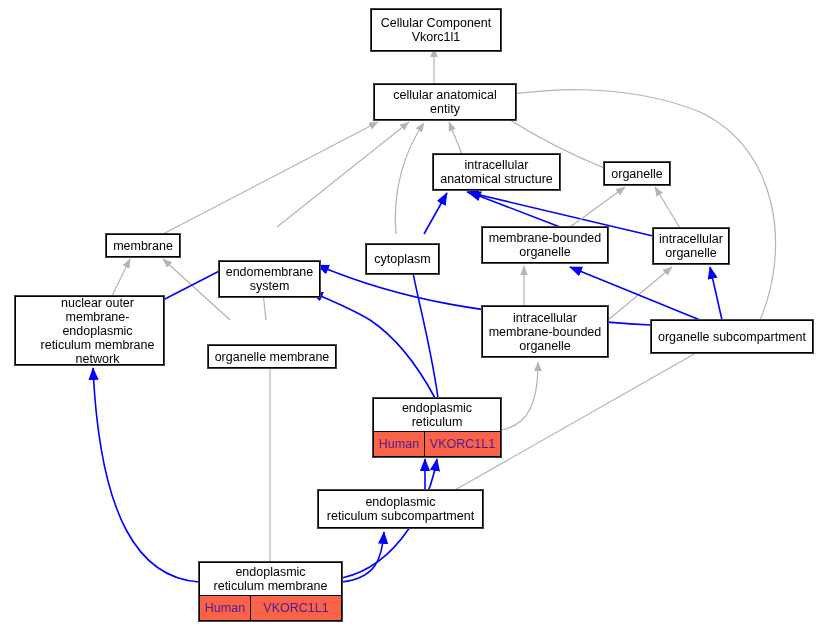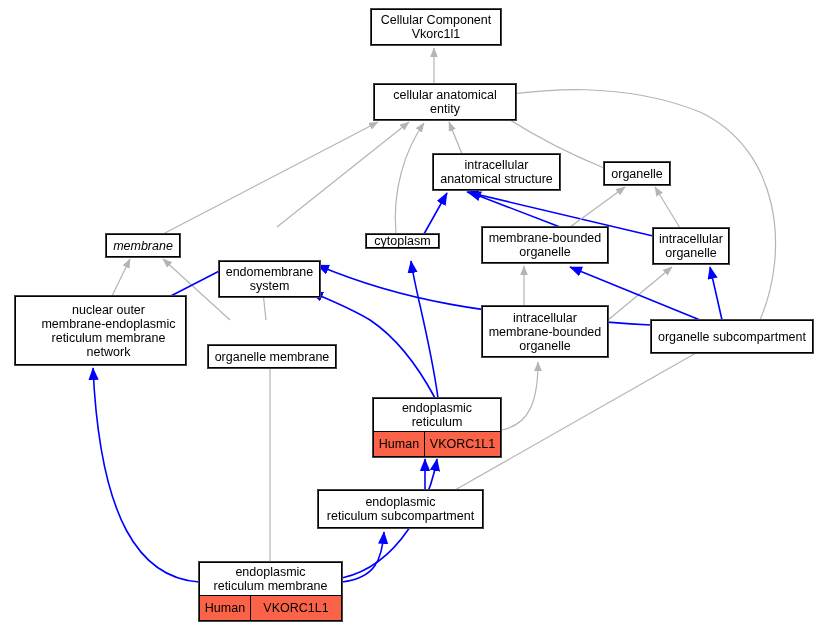--- a/index.html
+++ b/index.html
@@ -6,21 +6,21 @@
   body{width:832px;height:632px;overflow:hidden;font-family:"Liberation Sans",sans-serif;}
   #stage{position:relative;width:832px;height:632px;background:#fff;}
   svg#edges{position:absolute;left:0;top:0;width:832px;height:632px;}
   .node{position:absolute;box-sizing:border-box;background:#ffffff;border:1px solid #000;
         display:flex;flex-direction:column;align-items:stretch;justify-content:center;}
   .node.thick{border:1px solid #000;box-shadow:1px 1px 0 0 #444, -1px -1px 0 0 #444, 1px -1px 0 0 #444, -1px 1px 0 0 #444;}
   .node .title{flex:1;display:flex;align-items:center;justify-content:center;text-align:center;
         font-size:12.5px;color:#000;line-height:14px;padding:1px 4px;box-sizing:border-box;white-space:pre-line;}
   .node .gene-row{display:flex;border-top:1px solid #000;height:24px;}
   .node .gene-row .cell{flex:1;display:flex;align-items:center;justify-content:center;
-        font-size:12.5px;color:#000000;background:#FA6347;}
+        font-size:12.5px;color:#4c1d95;background:#FA6347;}
   .node .gene-row .cell.left{border-right:1px solid #000;flex:0 0 50px;}
 </style>
 </head>
 <body>
 
 <div id="stage">
   <svg id="edges" xmlns="http://www.w3.org/2000/svg">
     <defs>
       <marker id="arrow-gray" markerWidth="9" markerHeight="9" refX="7.5" refY="3.2" orient="auto" markerUnits="strokeWidth">
         <path d="M0,0 L8,3.2 L0,6.4 z" fill="#b4b4b4"></path>
@@ -56,54 +56,54 @@
         <path d="M 722,320 L 710,267" fill="none" stroke="#0000ff" stroke-width="1.6" marker-end="url(#arrow-blue)"></path>
         <path d="M 455,490 L 710,345" fill="none" stroke="#b4b4b4" stroke-width="1.2" marker-end="url(#arrow-gray)"></path>
         <path d="M 425,490 L 425,459" fill="none" stroke="#0000ff" stroke-width="1.6" marker-end="url(#arrow-blue)"></path>
         <path d="M 342,582 C 375,578 382,560 384,532" fill="none" stroke="#0000ff" stroke-width="1.6" marker-end="url(#arrow-blue)"></path>
         <path d="M 199,582 C 140,578 100,520 93,368" fill="none" stroke="#0000ff" stroke-width="1.6" marker-end="url(#arrow-blue)"></path>
         <path d="M 270,562 L 270,346" fill="none" stroke="#b4b4b4" stroke-width="1.2" marker-end="url(#arrow-gray)"></path>
         <path d="M 342,578 C 400,565 430,500 437,459" fill="none" stroke="#0000ff" stroke-width="1.6" marker-end="url(#arrow-blue)"></path>
       </g>
   </svg>
   <div id="node-layer">
-      <div class="node thick" style="left: 371px; top: 9px; width: 130px; height: 36px;">
+      <div class="node thick" style="left: 371px; top: 9px; width: 130px; height: 42px;">
         <div class="title">Cellular Component
 Vkorc1l1</div>
       </div>
       <div class="node thick" style="left: 374px; top: 84px; width: 142px; height: 36px;">
         <div class="title">cellular anatomical
 entity</div>
       </div>
       <div class="node thick" style="left: 433px; top: 154px; width: 127px; height: 36px;">
         <div class="title">intracellular
 anatomical structure</div>
       </div>
       <div class="node thick" style="left: 604px; top: 162px; width: 66px; height: 23px;">
         <div class="title">organelle</div>
       </div>
-      <div class="node thick" style="left: 106px; top: 234px; width: 74px; height: 23px; font-style: italic;">
+      <div class="node thick" style="left: 106px; top: 234px; width: 74px; height: 23px;">
         <div class="title">membrane</div>
       </div>
       <div class="node thick" style="left: 219px; top: 227px; width: 101px; height: 36px; margin-top: 34px;">
         <div class="title">endomembrane
 system</div>
       </div>
-      <div class="node thick" style="left: 366px; top: 234px; width: 73px; height: 14px;">
+      <div class="node thick" style="left: 366px; top: 244px; width: 73px; height: 30px;">
         <div class="title">cytoplasm</div>
       </div>
       <div class="node thick" style="left: 482px; top: 227px; width: 126px; height: 36px;">
         <div class="title">membrane-bounded
 organelle</div>
       </div>
       <div class="node thick" style="left: 653px; top: 228px; width: 76px; height: 36px;">
         <div class="title">intracellular
 organelle</div>
       </div>
-      <div class="node thick" style="left: 15px; top: 296px; width: 171px; height: 69px; padding-left: 16px;">
+      <div class="node thick" style="left: 15px; top: 296px; width: 149px; height: 69px; padding-left: 16px;">
         <div class="title">nuclear outer
 membrane-endoplasmic
 reticulum membrane
 network</div>
       </div>
       <div class="node thick" style="left: 208px; top: 320px; width: 128px; height: 23px; margin-top: 25px;">
         <div class="title">organelle membrane</div>
       </div>
       <div class="node thick" style="left: 482px; top: 306px; width: 126px; height: 51px;">
         <div class="title">intracellular

